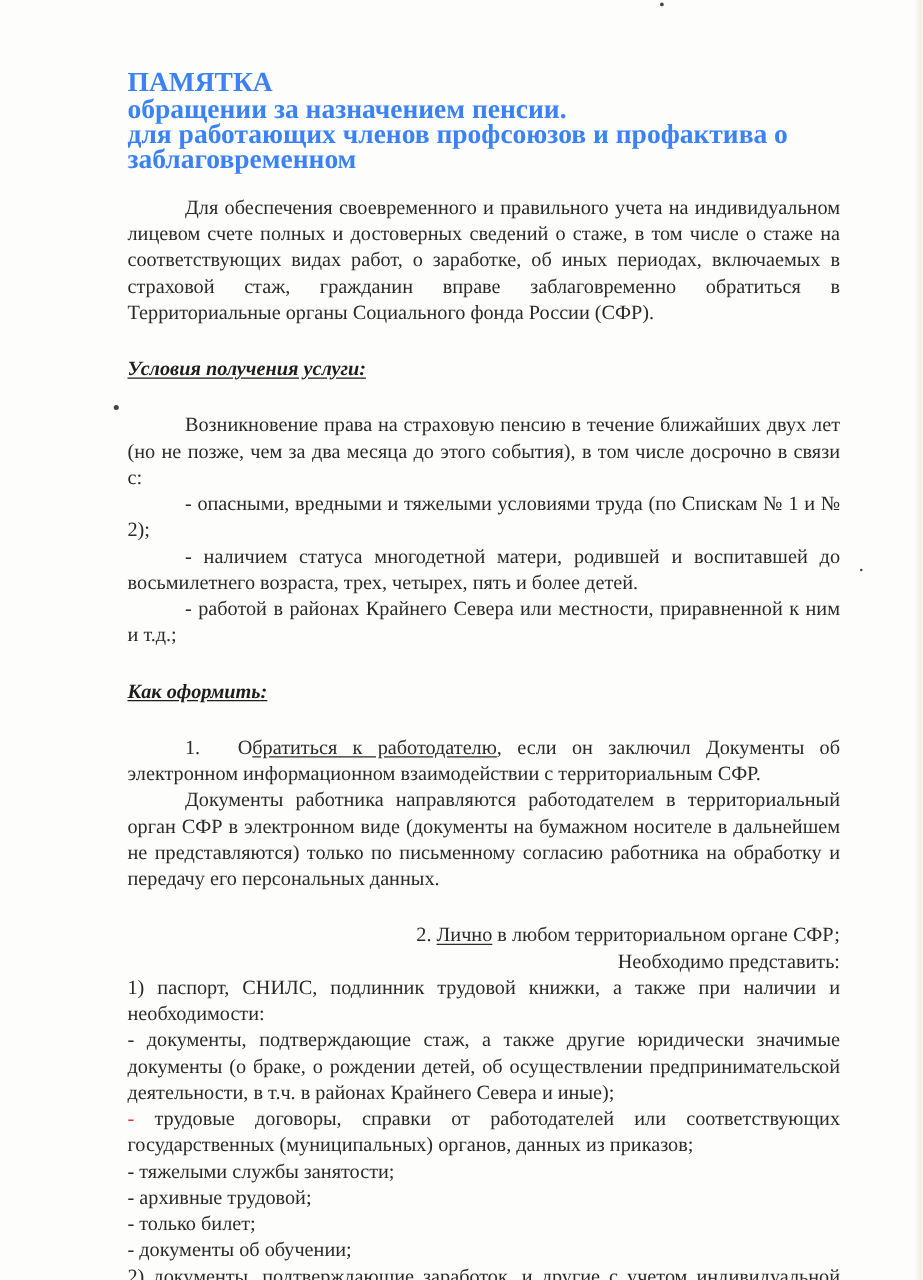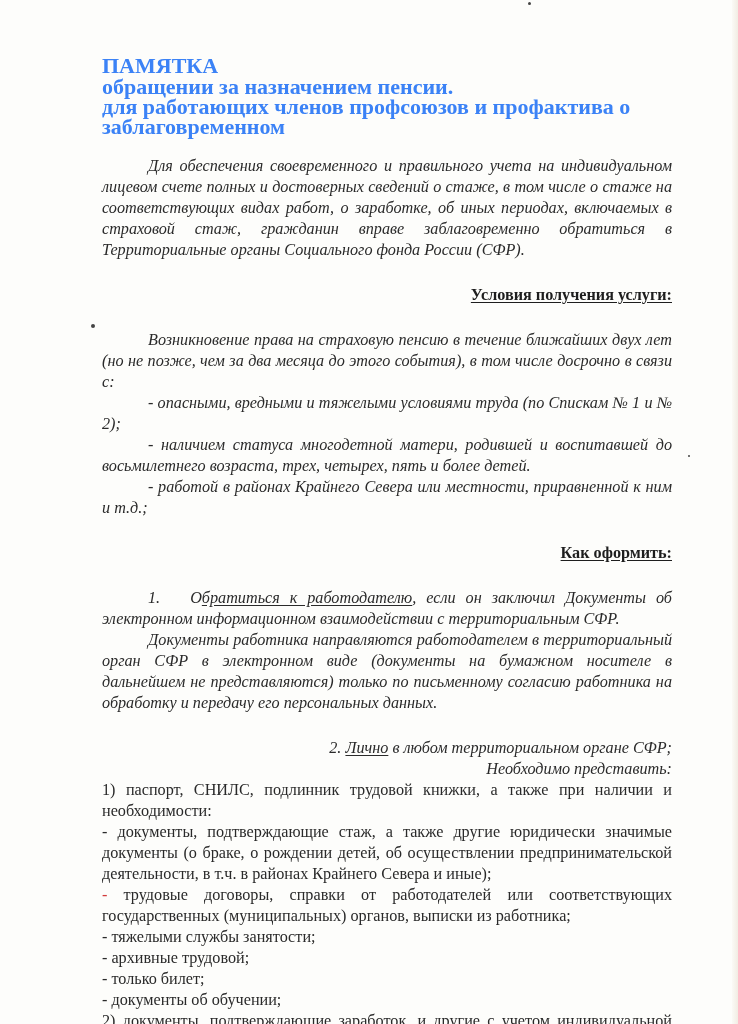--- a/index.html
+++ b/index.html
@@ -47,28 +47,28 @@
     }
     .title-main {
       margin-bottom: 1px;
     }
     p {
       margin: 0;
       text-align: justify;
     }
     .indent {
       text-indent: 46px;
-      font-style: italic;
     }
     .section-heading {
-      text-align: right;
+      text-align: left;
       font-weight: bold;
       text-decoration: underline;
       text-underline-offset: 2px;
       color: #1e1e1e;
+      font-style: italic;
     }
     .ul {
       text-decoration: underline;
       text-underline-offset: 2px;
     }
     .red-dash {
       color: #d23a3a;
     }
     .gap-m { height: 24px; }
     .list-line {
@@ -122,21 +122,21 @@
   <p class="indent" style="text-align:right;">
     <span>2.</span>&nbsp;<span class="ul">Лично</span><span> в любом территориальном органе СФР;</span>
   </p>
   <p class="indent" style="text-align:right;">Необходимо представить:</p>
   <p>1) паспорт, СНИЛС, подлинник трудовой книжки, а также при наличии и необходимости:</p>
 
   <p class="list-line">
     <span>-</span><span> документы, подтверждающие стаж, а также другие юридически значимые документы (о браке, о рождении детей, об осуществлении предпринимательской деятельности, в т.ч. в районах Крайнего Севера и иные);</span>
   </p>
   <p class="list-line">
-    <span class="red-dash">-</span><span> трудовые договоры, справки от работодателей или соответствующих государственных (муниципальных) органов, выписки из работника;</span>
+    <span class="red-dash">-</span><span> трудовые договоры, справки от работодателей или соответствующих государственных (муниципальных) органов, данных из приказов;</span>
   </p>
   <p class="list-line">
     <span>-</span><span> тяжелыми службы занятости;</span>
   </p>
   <p class="list-line">
     <span>-</span><span> архивные трудовой;</span>
   </p>
   <p class="list-line">
     <span>-</span><span> только билет;</span>
   </p>

